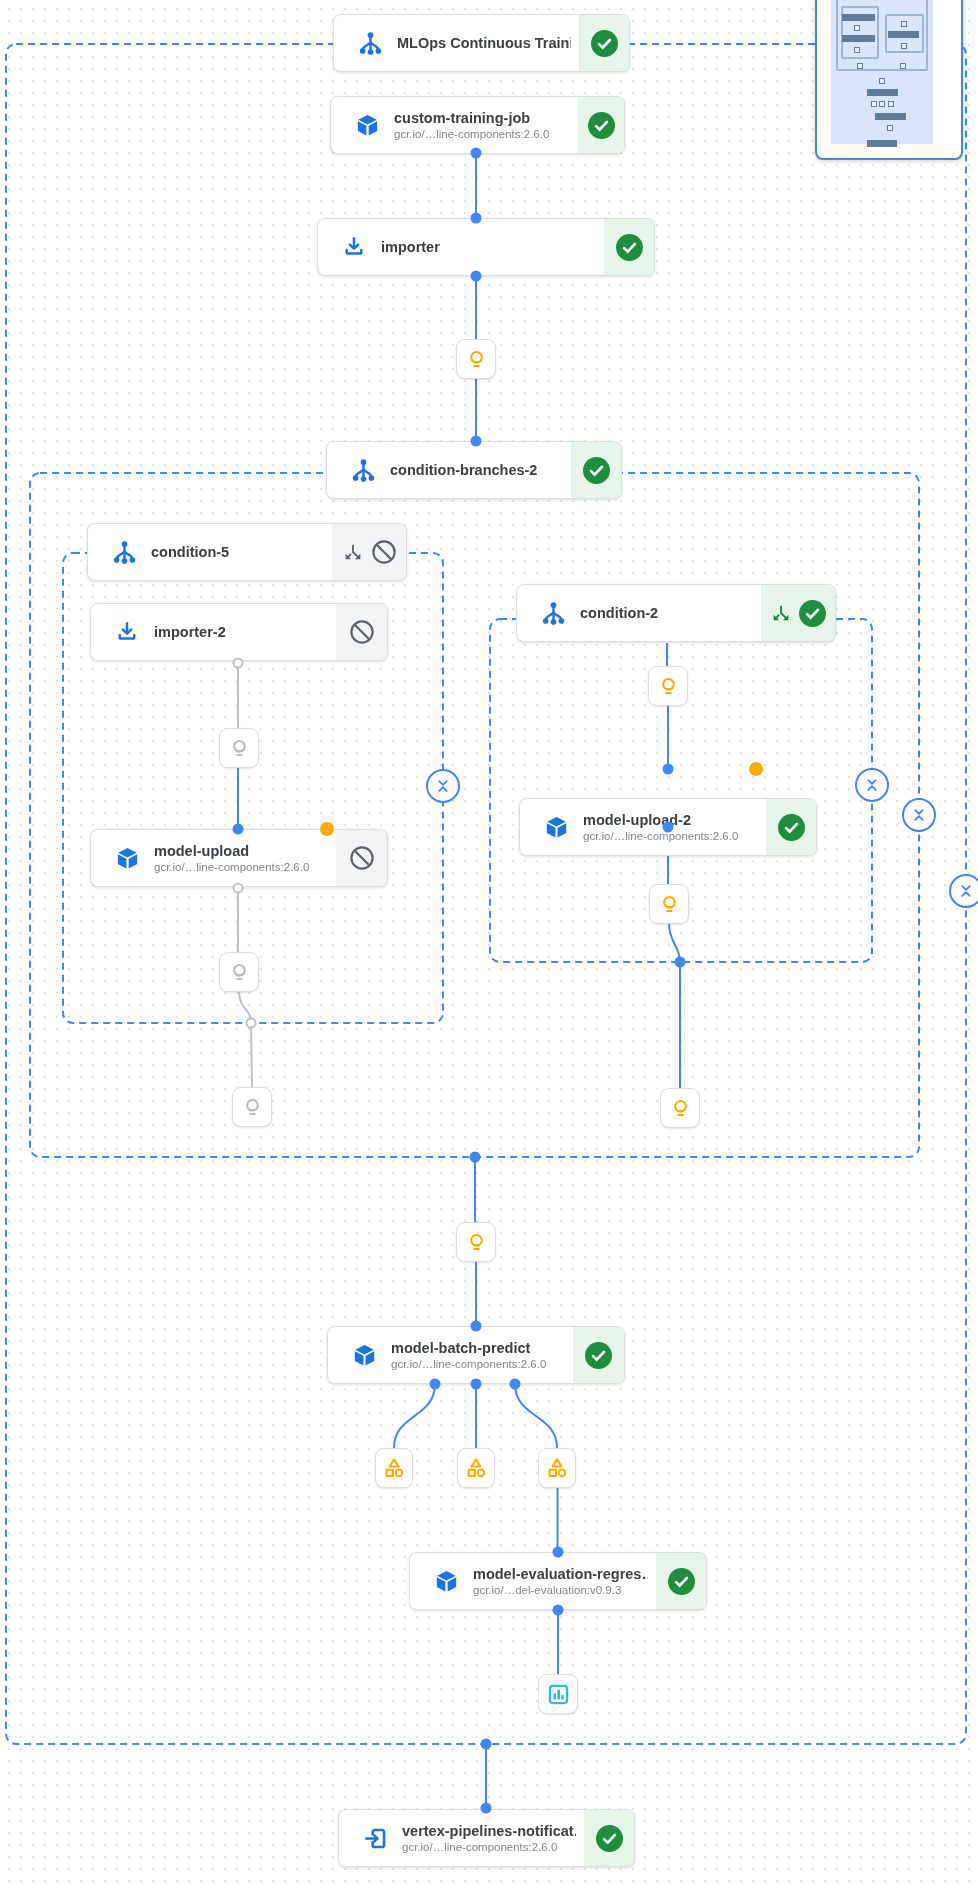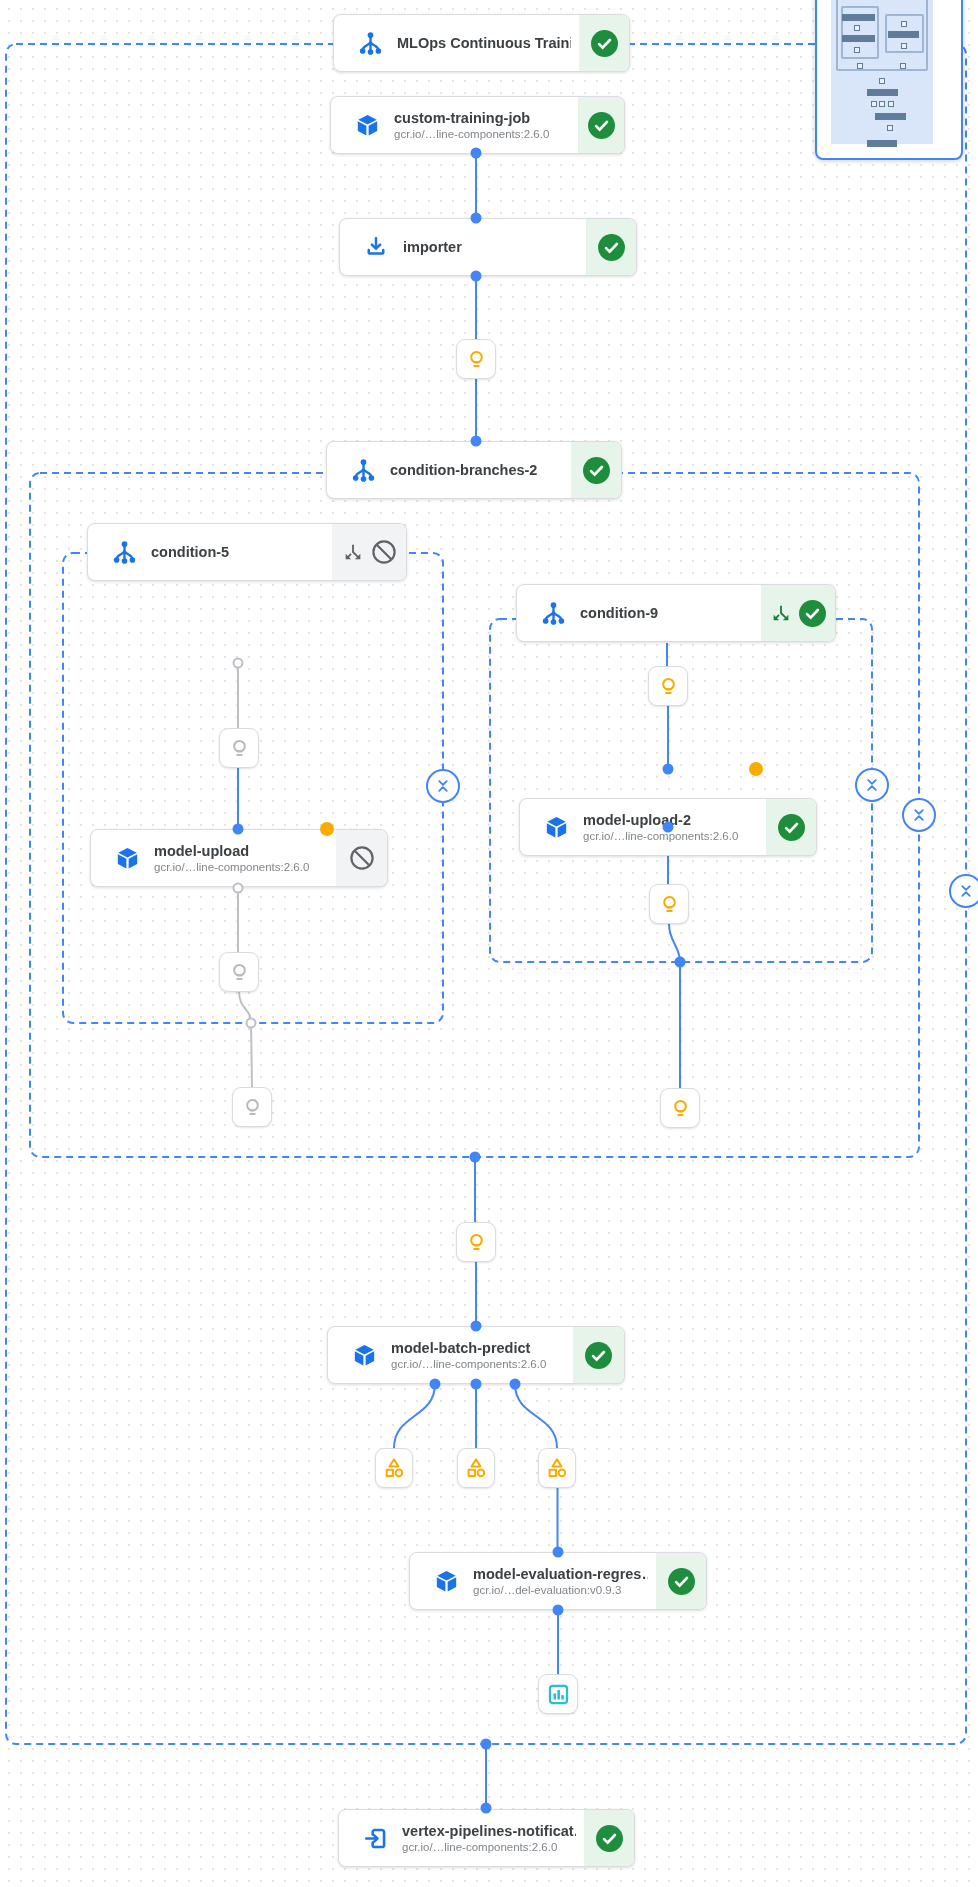--- a/index.html
+++ b/index.html
@@ -114,21 +114,21 @@
       <div class="nsub">gcr.io/…line-components:2.6.0</div>
     </div>
     <div class="nstatus green" style="width:46px">
       <svg width="27" height="27" viewBox="0 0 26 26">
           <circle cx="13" cy="13" r="13" fill="#1e8e3e"></circle>
           <path d="M7.8 13.6 11.2 17 18.2 9.6" stroke="#fff" stroke-width="2.6" fill="none" stroke-linecap="round"></path>
         </svg>
     </div>
   </div>
 
-  <div class="node" style="left:339px;top:218px;width:298px">
+  <div class="node" style="left:317px;top:218px;width:338px">
     <span class="nicon">
       <svg width="26" height="26" viewBox="0 0 24 24" fill="none" stroke="#1a73e8" stroke-width="2.3" stroke-linecap="round" stroke-linejoin="round">
           <path d="M12 4v9"></path>
           <path d="M8.2 9.8 12 13.6 15.8 9.8"></path>
           <path d="M5.3 14.8v2a1.3 1.3 0 0 0 1.3 1.3h10.8a1.3 1.3 0 0 0 1.3-1.3v-2"></path>
         </svg>
     </span>
     <div class="ntext">
         <div class="nlabel">importer</div>
       </div>
@@ -184,20 +184,38 @@
             <path d="M14 4l2.29 2.29-2.88 2.88 1.42 1.42 2.88-2.88L20 10V4zm-4 0H4v6l2.29-2.29 4.71 4.7V20h2v-8.41l-5.29-5.3z" fill="#5f6368"></path>
           </g>
         </svg>
       <svg width="26" height="26" viewBox="0 0 26 26">
           <circle cx="13" cy="13" r="10.6" fill="none" stroke="#5f6368" stroke-width="2.2"></circle>
           <path d="M6 6 20 20" stroke="#5f6368" stroke-width="2.2"></path>
         </svg>
     </div>
   </div>
 
+  <div class="node" style="left:90px;top:603px;width:298px">
+    <span class="nicon">
+      <svg width="26" height="26" viewBox="0 0 24 24" fill="none" stroke="#1a73e8" stroke-width="2.3" stroke-linecap="round" stroke-linejoin="round">
+          <path d="M12 4v9"></path>
+          <path d="M8.2 9.8 12 13.6 15.8 9.8"></path>
+          <path d="M5.3 14.8v2a1.3 1.3 0 0 0 1.3 1.3h10.8a1.3 1.3 0 0 0 1.3-1.3v-2"></path>
+        </svg>
+    </span>
+    <div class="ntext">
+        <div class="nlabel">importer-2</div>
+      </div>
+    <div class="nstatus grey" style="width:51px">
+      <svg width="26" height="26" viewBox="0 0 26 26">
+          <circle cx="13" cy="13" r="10.6" fill="none" stroke="#5f6368" stroke-width="2.2"></circle>
+          <path d="M6 6 20 20" stroke="#5f6368" stroke-width="2.2"></path>
+        </svg>
+    </div>
+  </div>
 
   <div class="node" style="left:90px;top:829px;width:298px">
     <span class="nicon">
       <svg width="27" height="27" viewBox="0 0 24 24" fill="#1a73e8">
           <path d="M12 2.6 20.2 6.8 12 11 3.8 6.8z"></path>
           <path d="M3.4 8.3 11 12.2 V20.8 L3.4 16.9z"></path>
           <path d="M20.6 8.3 13 12.2 V20.8 L20.6 16.9z"></path>
         </svg>
     </span>
     <div class="ntext">
@@ -218,21 +236,21 @@
           <g fill="#1a73e8">
             <circle cx="12" cy="4.6" r="2.5"></circle>
             <circle cx="5" cy="18.7" r="2.5"></circle>
             <circle cx="12" cy="19.5" r="2.5"></circle>
             <circle cx="19" cy="18.7" r="2.5"></circle>
           </g>
           <path d="M12 6v13 M12 10c0 4-7 3.2-7 8 M12 10c0 4 7 3.2 7 8" stroke="#1a73e8" stroke-width="2.1" fill="none"></path>
         </svg>
     </span>
     <div class="ntext">
-        <div class="nlabel">condition-9</div>
+        <div class="nlabel">condition-2</div>
       </div>
     <div class="nstatus green" style="width:74px">
       <svg width="22" height="22" viewBox="0 0 24 24">
           <g transform="rotate(180 12 12)">
             <path d="M14 4l2.29 2.29-2.88 2.88 1.42 1.42 2.88-2.88L20 10V4zm-4 0H4v6l2.29-2.29 4.71 4.7V20h2v-8.41l-5.29-5.3z" fill="#188038"></path>
           </g>
         </svg>
       <svg width="27" height="27" viewBox="0 0 26 26">
           <circle cx="13" cy="13" r="13" fill="#1e8e3e"></circle>
           <path d="M7.8 13.6 11.2 17 18.2 9.6" stroke="#fff" stroke-width="2.6" fill="none" stroke-linecap="round"></path>

